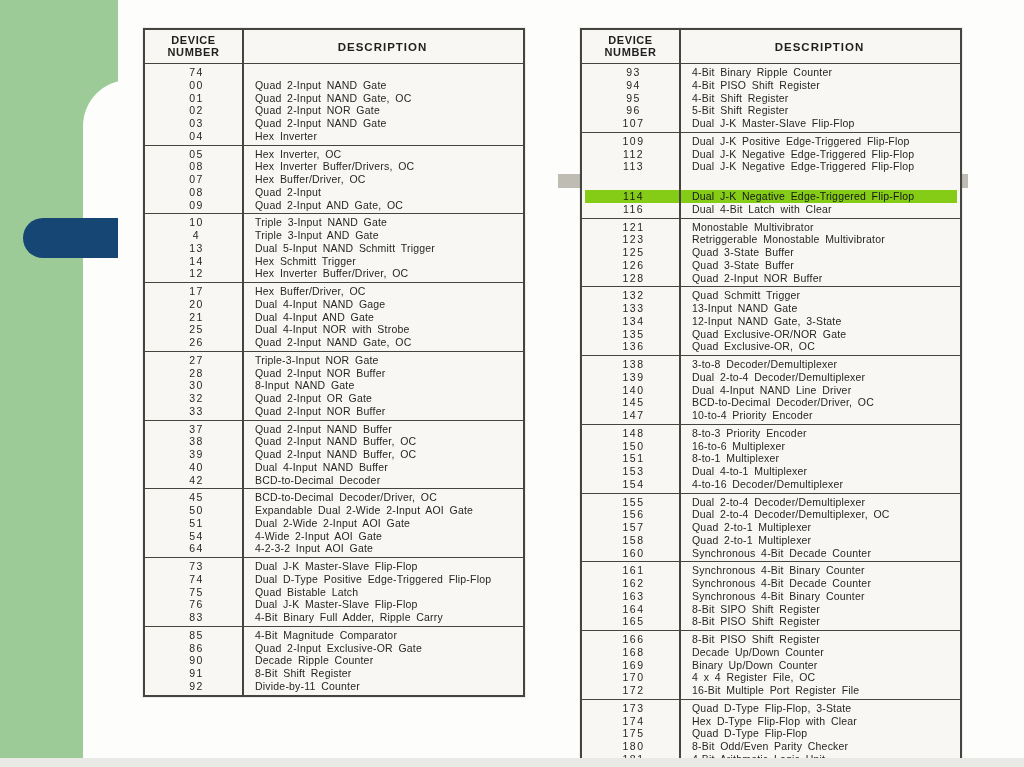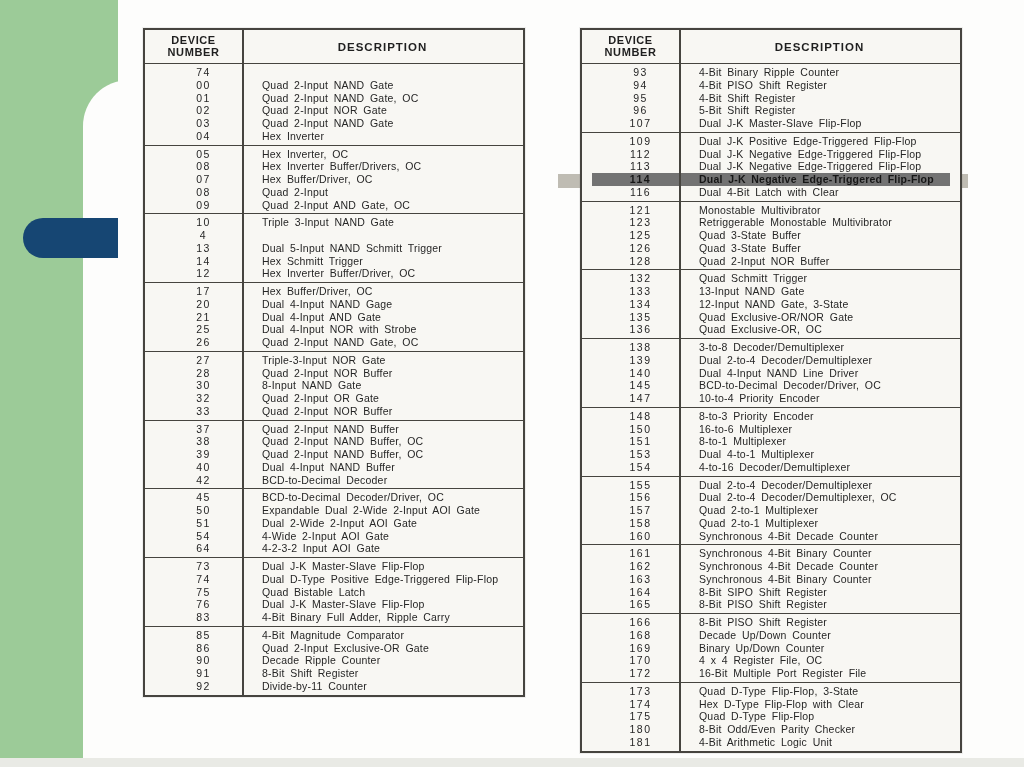--- a/index.html
+++ b/index.html
@@ -21,27 +21,27 @@
     border:2px solid #46443f;z-index:2;box-sizing:border-box;
     box-shadow:0 0 0 1px rgba(70,68,63,.08);
   }
   .dtable.left{left:143px;}
   .dtable.right{left:580px;}
   .vline{position:absolute;left:97px;top:0;bottom:0;width:1.5px;background:#46443f;}
   .thead{display:flex;border-bottom:1.6px solid #46443f;}
   .th{font-weight:bold;color:#1f1f1f;}
   .th.numh{width:97px;box-sizing:border-box;text-align:center;font-size:11px;line-height:11.5px;padding:5px 14px;letter-spacing:.6px;}
   .th.desch{flex:1;display:flex;align-items:center;justify-content:center;font-size:11.5px;letter-spacing:1px;}
-  .group{padding:2px 10px;border-top:1.5px solid #46443f;}
+  .group{padding:2px 3px;border-top:1.5px solid #46443f;}
   .group:first-of-type{border-top:none;}
   .row{display:flex;line-height:12.75px;font-size:10.5px;}
   .cell{box-sizing:border-box;}
   .cell.num{width:97px;text-align:center;letter-spacing:1.5px;}
   .cell.desc{flex:1;padding-left:10px;letter-spacing:.2px;word-spacing:2.5px;white-space:nowrap;overflow:hidden;}
-  .row.hl .cell{background:#737373;font-weight:bold;color:#161616;}
+  .row.hl .cell{background:#84cc16;font-weight:normal;color:#161616;margin-top:17px;}
 </style>
 </head>
 <body>
 
 <div class="slide">
 
   <div class="green-band" style="background: rgb(156, 203, 152);"></div>
   <div class="white-notch"></div>
   <div class="pill" style="background: rgb(22, 70, 115);"></div>
   <div class="hl-strip" style="background: rgb(188, 184, 175);"></div>
@@ -101,20 +101,21 @@
             <div class="cell desc">Quad 2-Input AND Gate, OC</div>
           </div>
         </div>
         <div class="group">
           <div class="row">
             <div class="cell num">10</div>
             <div class="cell desc">Triple 3-Input NAND Gate</div>
           </div>
           <div class="row">
             <div class="cell num">4</div>
+            <div class="cell desc">Triple 3-Input AND Gate</div>
           </div>
           <div class="row">
             <div class="cell num">13</div>
             <div class="cell desc">Dual 5-Input NAND Schmitt Trigger</div>
           </div>
           <div class="row">
             <div class="cell num">14</div>
             <div class="cell desc">Hex Schmitt Trigger</div>
           </div>
           <div class="row">

